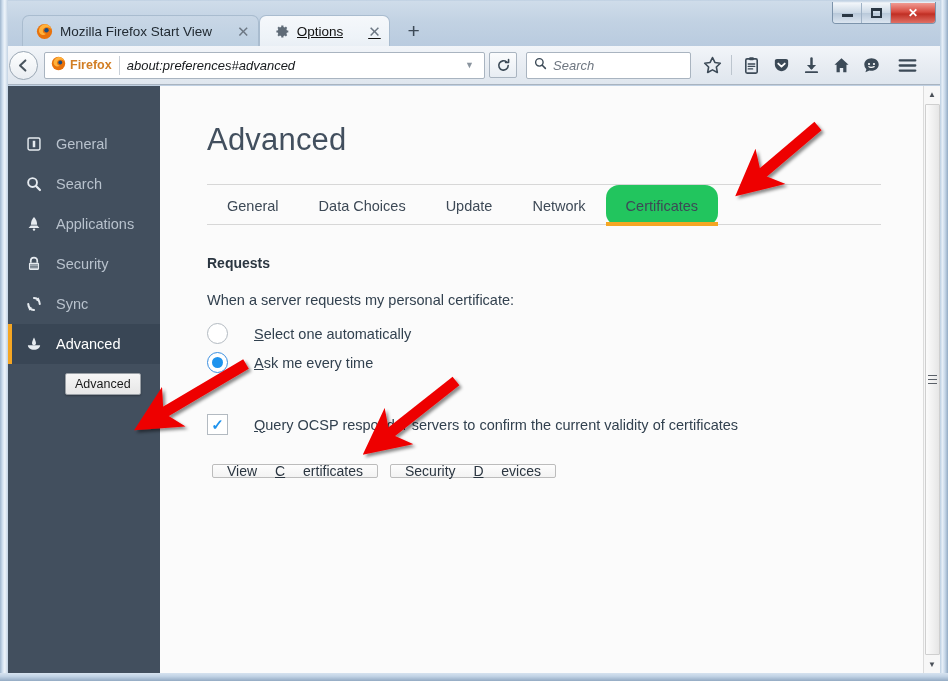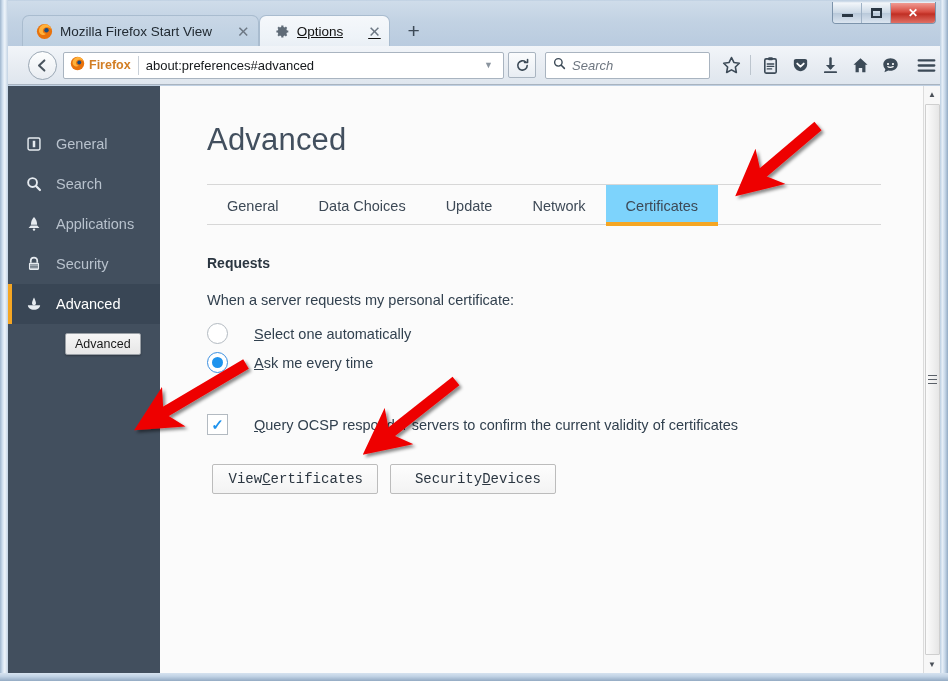--- a/index.html
+++ b/index.html
@@ -87,41 +87,41 @@
     margin-left: 9px; height: 31px; width: 30px;
     display: flex; align-items: center; justify-content: center;
     font-size: 21px; color: #3d4a57; font-weight: 300;
   }
 
   
   #navbar {
     position: absolute; left: 8px; top: 46px; width: 932px; height: 39px;
     background: linear-gradient(180deg,#f2f5f9 0%, #e7ecf2 55%, #dfe6ee 100%);
     border-bottom: 1px solid #a9b4c0;
-    display: flex; align-items: center; padding: 0 20px;
+    display: flex; align-items: center; padding: 0 1px;
   }
   #back-btn {
     width: 29px; height: 29px; border-radius: 50%;
     border: 1px solid #9aa7b4;
     background: linear-gradient(180deg,#fdfefe 0%, #e9edf2 100%);
     display: flex; align-items: center; justify-content: center;
     color: #4a555f; font-size: 16px; flex: 0 0 29px;
   }
   #urlbar {
     margin-left: 6px; height: 27px; flex: 0 0 441px;
     background: #fff; border: 1px solid #a9b4c0; border-radius: 2px;
     display: flex; align-items: center; padding: 0 2px 0 6px;
   }
   #identity-box {
     display: flex; align-items: center; gap: 4px;
     padding-right: 7px; margin-right: 7px;
     border-right: 1px solid #c9d0d8; height: 19px;
   }
   #identity-label { color: #d27e24; font-size: 12.5px; font-weight: bold; }
-  #url-text { font-size: 13px; color: #16191c; flex: 1; }
+  #url-text { font-size: 13px; color: #16191c; flex: 1; font-style: italic; }
   #urlbar-dropmarker { color: #8a949e; font-size: 9px; padding: 0 8px; }
   .tb-btn {
     width: 30px; height: 30px; display: flex;
     align-items: center; justify-content: center;
     color: #3c4a57; flex: 0 0 auto;
   }
   #reload-btn {
     margin-left: 4px; width: 28px; height: 26px;
     border: 1px solid #a9b4c0; border-radius: 2px;
     background: linear-gradient(180deg,#fbfcfd 0%, #e8edf3 100%);
@@ -178,21 +178,21 @@
   #tabbar {
     display: flex; border-top: 1px solid #d7d7d7;
     border-bottom: 1px solid #d7d7d7;
     width: 674px; height: 41px;
   }
   .ptab {
     padding: 0 20px; height: 41px;
     display: flex; align-items: center; justify-content: center;
     font-size: 14.5px; color: #3d4956; position: relative;
   }
-  .ptab.active { background: #7dd3fc; }
+  .ptab.active { background: #22c55e; border-radius: 13px; }
   .ptab.active::after {
     content: ""; position: absolute; left: 0; right: 0; bottom: 0;
     height: 4px; background: #f5a623;
   }
 
   #panel { padding-top: 30px; }
   .grouplabel { font-size: 14px; font-weight: bold; color: #2b3641; margin-bottom: 21px; }
   .desc { font-size: 14.5px; color: #32414f; margin-bottom: 11px; }
   .opt-row { display: flex; align-items: center; gap: 26px; height: 29px; }
   .radio {
@@ -209,25 +209,25 @@
   .opt-label u { text-decoration: underline; }
   .checkbox {
     width: 21px; height: 21px; border: 1px solid #b3bac1;
     background: #fff; flex: 0 0 21px;
     display: flex; align-items: center; justify-content: center;
     color: #1f93ed; font-size: 15px; font-weight: bold;
   }
   #ocsp-row { margin-top: 33px; }
   #buttons-row { display: flex; gap: 12px; margin-top: 25px; margin-left: 5px; }
   .btn {
-    min-width: 166px; height: 30px; padding: 0 14px;
+    min-width: 166px; height: 14px; padding: 0 14px;
     border: 1px solid #bcbcbc; border-radius: 2px;
     background: linear-gradient(180deg,#fdfdfd 0%, #f3f3f3 100%);
     font-size: 14px; color: #2b3641;
-    display: flex; align-items: center; justify-content: flex-end; font-family: Liberation Mono, monospace;
+    display: flex; align-items: center; justify-content: space-between;
   }
 
   
   #vscroll {
     position: absolute; right: 0; top: 0; width: 17px; height: 587px;
     background: #f7f7f7; border-left: 1px solid #dcdcdc;
     display: flex; flex-direction: column; align-items: center;
   }
   .sb-arrow {
     width: 17px; height: 17px; flex: 0 0 17px;
@@ -422,20 +422,32 @@
         <span class="side-icon">
           <svg width="18" height="18" viewBox="0 0 20 20">
             <path d="M6.4 8.6V6.4a3.6 3.6 0 0 1 7.2 0v2.2" stroke="#e6ebf0" stroke-width="1.9" fill="none"></path>
             <rect x="4.4" y="8.6" width="11.2" height="8" rx="1.2" fill="#e6ebf0"></rect>
             <path d="M5.6 11h8.8M5.6 12.6h8.8M5.6 14.2h8.8" stroke="#424f5e" stroke-width=".9"></path>
           </svg>
         </span>
         <span>Security</span>
       </div>
 
+      <div class="side-item">
+        <span class="side-icon">
+          <svg width="18" height="18" viewBox="0 0 20 20">
+            <path d="M10 3.4a6.6 6.6 0 0 1 5 2.2" stroke="#e6ebf0" stroke-width="2.3" fill="none" stroke-linecap="round"></path>
+            <path d="M15.6 2.4v3.6h-3.6" fill="#e6ebf0"></path>
+            <path d="M10 16.6a6.6 6.6 0 0 1-5-2.2" stroke="#e6ebf0" stroke-width="2.3" fill="none" stroke-linecap="round"></path>
+            <path d="M4.4 17.6V14h3.6" fill="#e6ebf0"></path>
+            <path d="M3.6 10a6.4 6.4 0 0 0 2 4.6M16.4 10a6.4 6.4 0 0 0-2-4.6" stroke="#e6ebf0" stroke-width="2.3" fill="none" stroke-linecap="round"></path>
+          </svg>
+        </span>
+        <span>Sync</span>
+      </div>
 
       <div class="side-item selected">
         <span class="side-icon">
           <svg width="18" height="18" viewBox="0 0 20 20">
             <path d="M3.2 11.4h13.6c0 3-3 5-6.8 5s-6.8-2-6.8-5z" fill="#e6ebf0"></path>
             <path d="M10 2.8c1.2 2.4 2.2 4.8 2.2 6.4 0 1.3-1 2.2-2.2 2.2s-2.2-.9-2.2-2.2c0-1.6 1-4 2.2-6.4z" fill="#e6ebf0"></path>
           </svg>
         </span>
         <span>Advanced</span>
       </div>

